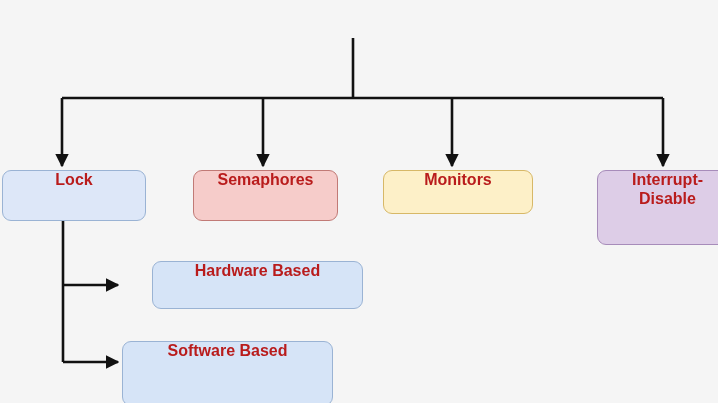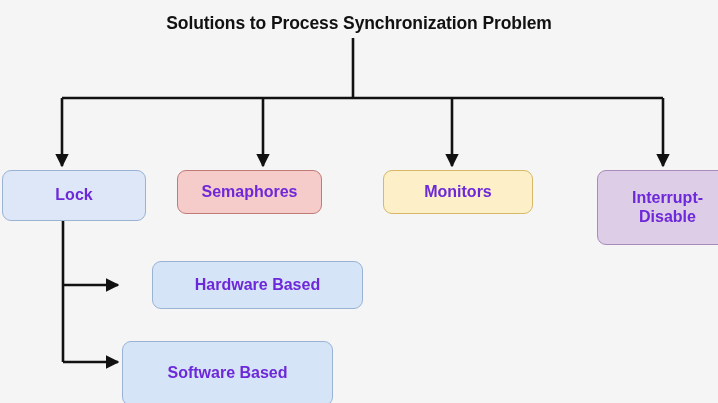--- a/index.html
+++ b/index.html
@@ -35,37 +35,37 @@
     text-align: center;
     font-size: 17.5px;
     font-weight: bold;
     color: #111111;
     letter-spacing: -0.1px;
   }
   .node {
     position: absolute;
     box-sizing: border-box;
     display: flex;
-    align-items: center;
+    align-items: flex-start;
     justify-content: center;
     text-align: center;
     font-weight: bold;
     font-size: 16px;
-    color: #6d28d9;
+    color: #b91c1c;
     border-radius: 9px;
     border-width: 1.3px;
     border-style: solid;
     line-height: 1.18;
   }
   .n-lock {
     left: 2px; top: 170px; width: 144px; height: 51px;
     background: #dde7f8; border-color: #9ab3d4;
   }
   .n-sema {
-    left: 177px; top: 170px; width: 145px; height: 44px;
+    left: 193px; top: 170px; width: 145px; height: 51px;
     background: #f6ccca; border-color: #c17a76;
   }
   .n-mon {
     left: 383px; top: 170px; width: 150px; height: 44px;
     background: #fdf0c8; border-color: #d7b867;
   }
   .n-int {
     left: 597px; top: 170px; width: 141px; height: 75px;
     background: #ddcde7; border-color: #a78cba;
   }
@@ -76,21 +76,20 @@
   .n-sw {
     left: 122px; top: 341px; width: 211px; height: 65px;
     background: #d6e4f7; border-color: #9ab3d4;
   }
 </style>
 </head>
 <body>
 
 <div id="canvas">
 
-  <div class="title">Solutions to Process Synchronization Problem</div>
 
   <svg id="edges" viewBox="0 0 718 403" width="718" height="403">
     <defs>
       <marker id="arrow" viewBox="0 0 10 10" refX="9" refY="5" markerWidth="5.2" markerHeight="5.2" orient="auto-start-reverse">
         <path d="M 0 0 L 10 5 L 0 10 z" fill="#111111"></path>
       </marker>
     </defs>
     <g stroke="#111111" stroke-width="2.6" fill="none">
       <path d="M 353 38 L 353 98"></path>
       <path d="M 62 98 L 663 98"></path>

